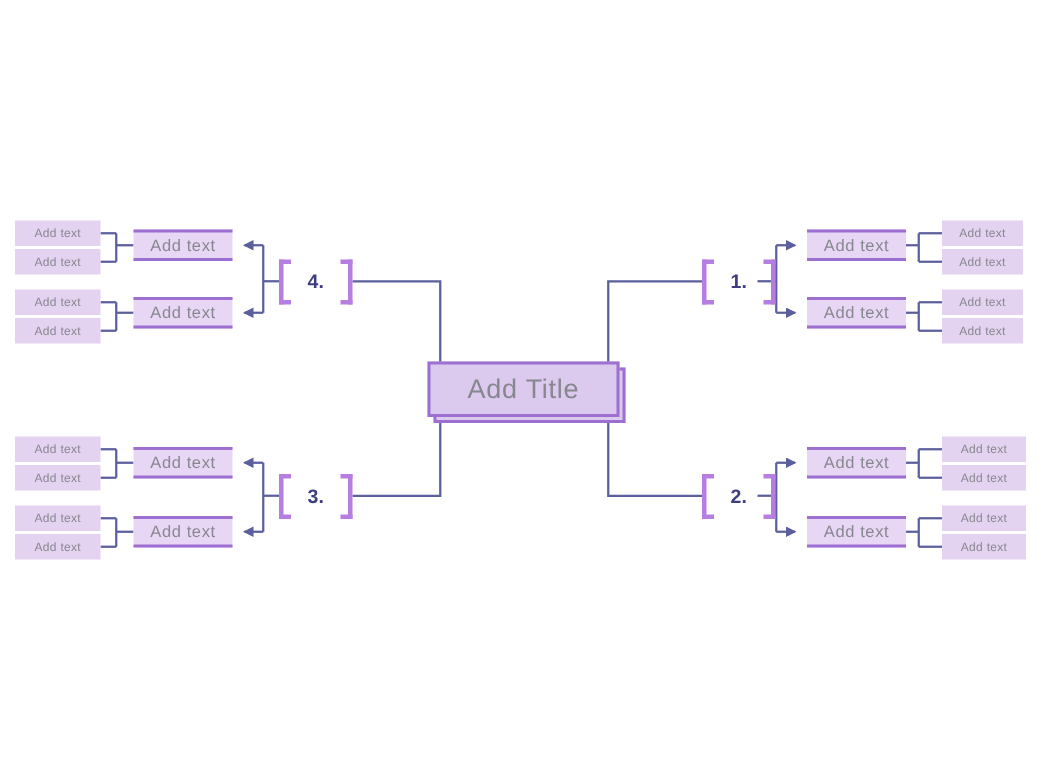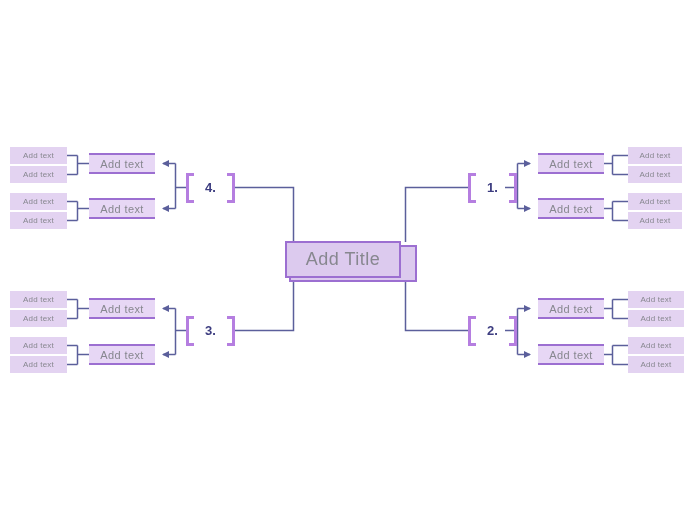--- a/index.html
+++ b/index.html
@@ -9,21 +9,21 @@
   }
   svg.wires { position:absolute; left:0; top:0; z-index:0; }
   svg.wires path { fill:none; stroke:var(--connector,#5b5f9b); stroke-width:1.5; }
 
   .center-shadow {
     position:absolute; left:289px; top:245px; width:128px; height:37px;
     box-sizing:border-box; border:2px solid var(--node-border,#9c6fd1);
     background:var(--node-fill,#dccaee); z-index:1;
   }
   .center-node {
-    position:absolute; left:285px; top:241px; width:116px; height:37px;
+    position:absolute; left:285px; top:241px; width:128px; height:37px;
     box-sizing:border-box; border:2px solid var(--node-border,#9c6fd1);
     background:var(--node-fill,#dccaee); z-index:2;
     display:flex; align-items:center; justify-content:center;
     font-size:18px; color:var(--text,#87878f); letter-spacing:0.5px;
   }
   .mid {
     position:absolute; width:66px; height:21px; box-sizing:border-box; z-index:2;
     background:var(--mid-fill,#e7d7f5);
     border-top:2.5px solid var(--node-border,#9c6fd1);
     border-bottom:2.5px solid var(--node-border,#9c6fd1);

